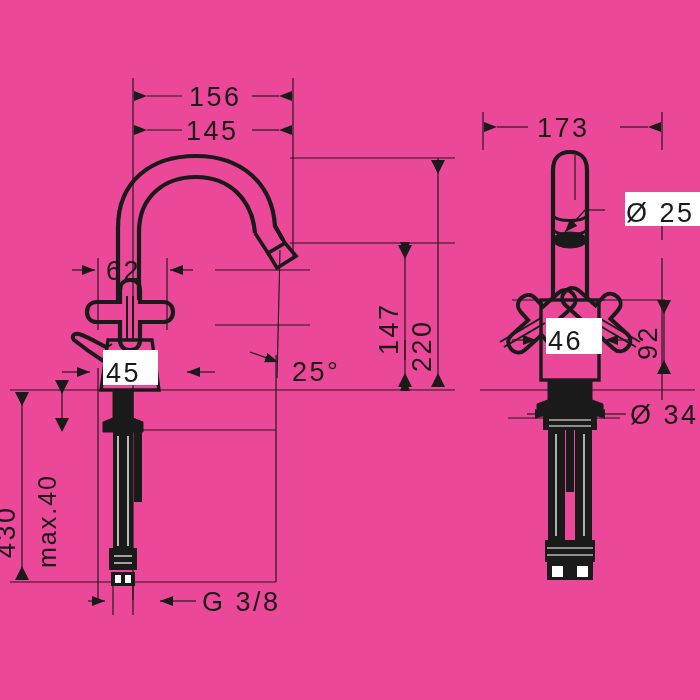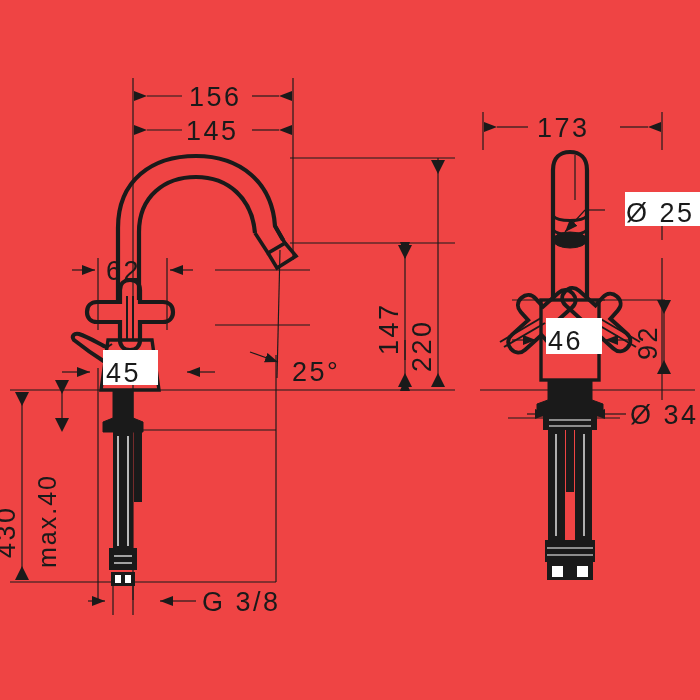--- a/index.html
+++ b/index.html
@@ -1,17 +1,17 @@
 <!DOCTYPE html>
 <html><head>
 <meta charset="utf-8">
 <style>
   html,body{margin:0;padding:0;background:#ffffff;}
   body{width:700px;height:700px;overflow:hidden;font-family:"Liberation Sans",sans-serif;}
-  #stage{position:relative;width:700px;height:700px;background:#ef4444;}
+  #stage{position:relative;width:700px;height:700px;background:#ec4899;}
   svg{display:block;}
   .dimtext{font-family:"Liberation Sans",sans-serif;font-size:27px;fill:#1a1a1a;letter-spacing:2.5px;}
   .dimtext-sm{font-family:"Liberation Sans",sans-serif;font-size:25px;fill:#1a1a1a;letter-spacing:2px;}
   .masktext{font-family:"Liberation Sans",sans-serif;font-size:27px;fill:#1a1a1a;letter-spacing:2.5px;}
 </style>
 </head>
 <body>
 
 <div id="stage">
 <svg width="700" height="700" viewBox="0 0 700 700">

